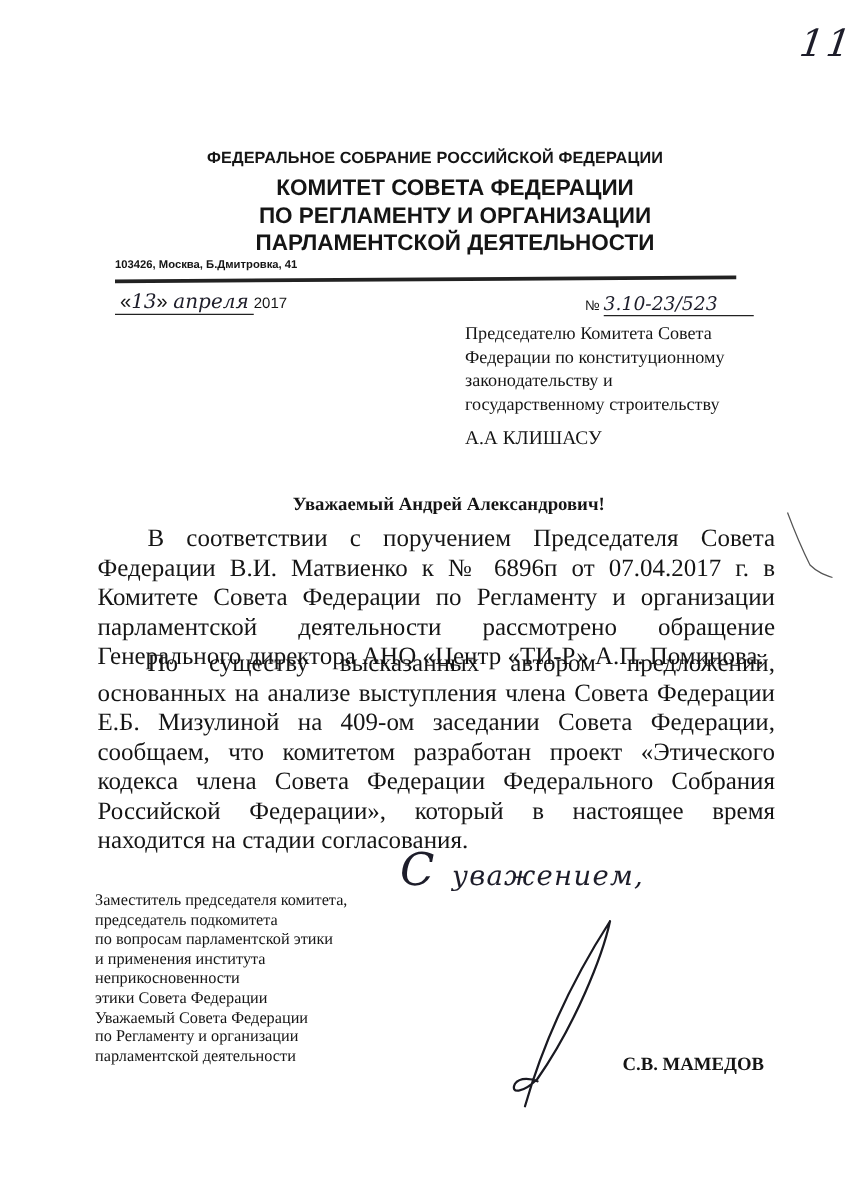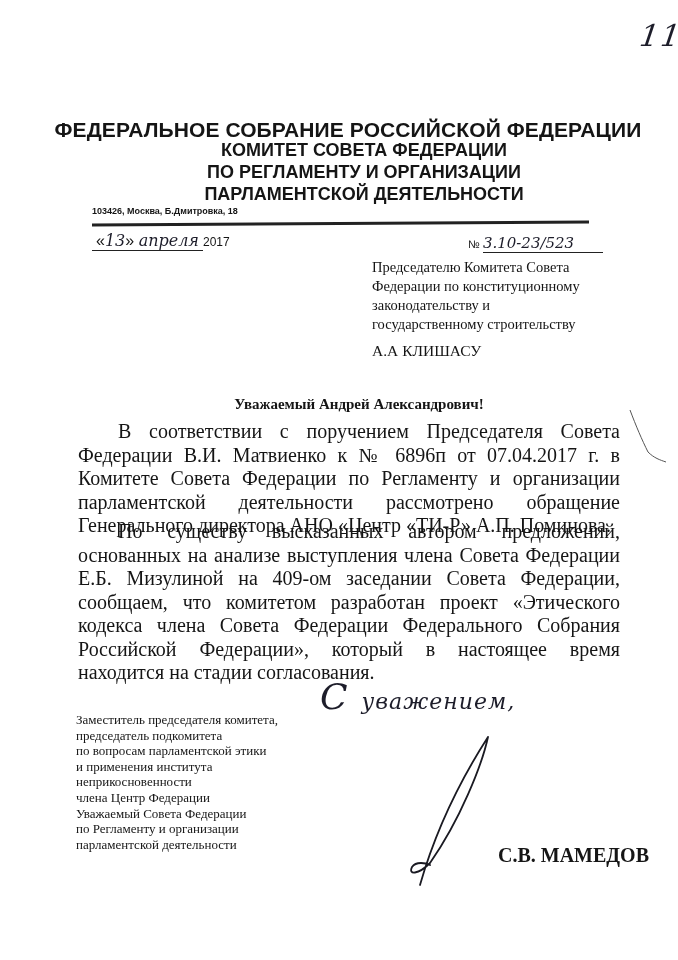--- a/index.html
+++ b/index.html
@@ -4,21 +4,21 @@
 <style>
   html, body { margin: 0; padding: 0; background: #ffffff; }
   body { width: 678px; height: 960px; position: relative; overflow: hidden; color: #151515; }
   .abs { position: absolute; }
   .sans { font-family: "Liberation Sans", sans-serif; }
   .serif { font-family: "Liberation Serif", serif; }
   .hand { font-family: "DejaVu Serif", serif; font-style: italic; color: #1d1d2a; }
 
   #page-num { left: 640px; top: 18px; font-size: 30px; transform: skewX(-8deg); letter-spacing: 2px; }
 
-  #hdr1 { left: 0; width: 678px; top: 118px; text-align: center; font-size: 21px; font-weight: bold; letter-spacing: 0.1px; padding-left: 18px; box-sizing: border-box; }
+  #hdr1 { left: 0; width: 678px; top: 118px; text-align: center; font-size: 13px; font-weight: bold; letter-spacing: 0.1px; padding-left: 18px; box-sizing: border-box; }
   #hdr2 { left: 0; width: 678px; top: 139px; text-align: center; font-size: 18px; font-weight: bold; padding-left: 50px; box-sizing: border-box; line-height: 22px; }
   #address { left: 92px; top: 206px; font-size: 9px; font-weight: bold; }
   #rule { left: 92px; top: 222px; width: 497px; height: 3px; background: #222; transform: rotate(-0.35deg); }
 
   #date-line { left: 92px; top: 231px; font-size: 12px; }
   #date-line .hw { display: inline-block; border-bottom: 1px solid #222; padding: 0 4px; font-size: 16px; }
   #reg-no { left: 468px; top: 234px; font-size: 11px; }
   #reg-no .hw { display: inline-block; border-bottom: 1px solid #222; font-size: 15px; min-width: 120px; }
 
   #addressee { left: 372px; top: 258px; font-size: 14.5px; line-height: 19px; }
@@ -28,37 +28,37 @@
 
   .para { left: 78px; width: 542px; font-size: 20px; line-height: 23.5px; text-align: justify; text-indent: 40px; }
   #p1 { top: 420px; }
   #p2 { top: 520px; }
 
   #closing { left: 320px; top: 676px; font-size: 36px; }
   #closing .rest { font-size: 22px; margin-left: 14px; letter-spacing: 1px; }
 
   #signer-title { left: 76px; top: 712px; font-size: 13px; line-height: 15.6px; }
   #signature { left: 400px; top: 735px; }
-  #signer-name { left: 498px; top: 844px; font-size: 20px; font-weight: bold; }
+  #signer-name { left: 498px; top: 844px; font-size: 15px; font-weight: bold; }
 
   #mark { left: 628px; top: 408px; }
 </style>
 </head>
 <body>
 
 <div class="abs hand" id="page-num">11</div>
 
 <div>
   <div class="abs sans" id="hdr1">ФЕДЕРАЛЬНОЕ СОБРАНИЕ РОССИЙСКОЙ ФЕДЕРАЦИИ</div>
   <div class="abs sans" id="hdr2">
     <div>КОМИТЕТ СОВЕТА ФЕДЕРАЦИИ</div>
     <div>ПО РЕГЛАМЕНТУ И ОРГАНИЗАЦИИ</div>
     <div>ПАРЛАМЕНТСКОЙ ДЕЯТЕЛЬНОСТИ</div>
   </div>
-  <div class="abs sans" id="address">103426, Москва, Б.Дмитровка, 18</div>
+  <div class="abs sans" id="address">103426, Москва, Б.Дмитровка, 41</div>
   <div class="abs" id="rule"></div>
 </div>
 
 <div class="abs sans" id="date-line">
   <span class="hw"><span>«</span><span class="hand">13</span><span>»</span> <span class="hand">апреля</span></span><span>2017</span>
 </div>
 
 <div class="abs sans" id="reg-no">
   <span>№</span>
   <span class="hw hand">3.10-23/523</span>
@@ -80,21 +80,21 @@
 <div class="abs hand" id="closing">
   <span>С</span><span class="rest">уважением,</span>
 </div>
 
 <div class="abs serif" id="signer-title">
   <div>Заместитель председателя комитета,</div>
   <div>председатель подкомитета</div>
   <div>по вопросам парламентской этики</div>
   <div>и применения института</div>
   <div>неприкосновенности</div>
-  <div>члена Центр Федерации</div>
+  <div>этики Совета Федерации</div>
   <div>Уважаемый Совета Федерации</div>
   <div>по Регламенту и организации</div>
   <div>парламентской деятельности</div>
 </div>
 
 <div class="abs" id="signature">
   <svg width="110" height="160" viewBox="0 0 110 160">
     <path d="M88 2 C 70 30, 40 80, 20 150 M88 2 C 82 30, 60 85, 30 128 C 18 140, 8 140, 12 132 C 16 126, 26 128, 30 130" fill="none" stroke="#1a1a22" stroke-width="1.8" stroke-linecap="round"></path>
   </svg>
 </div>

